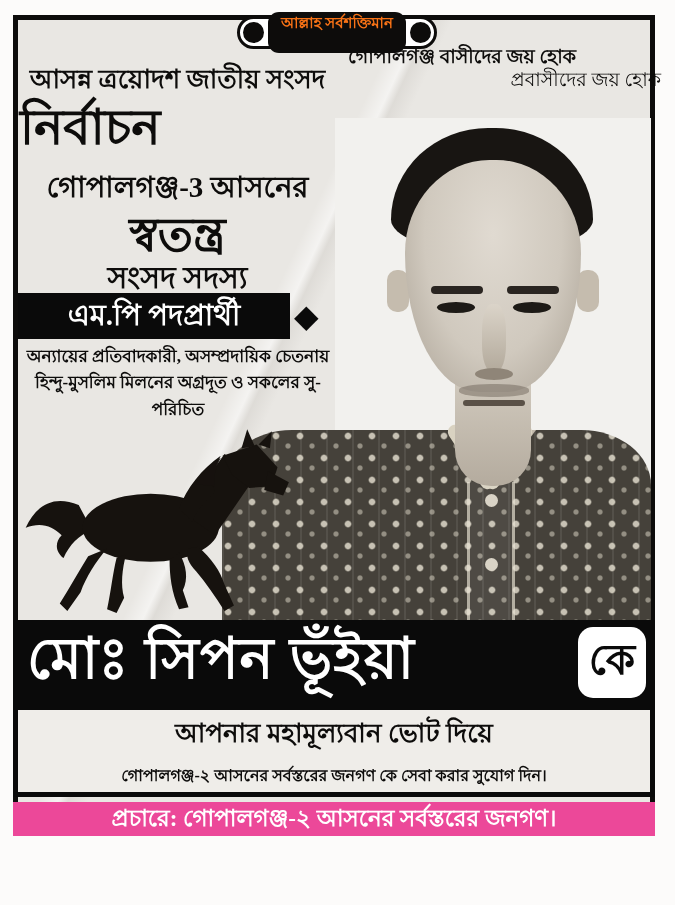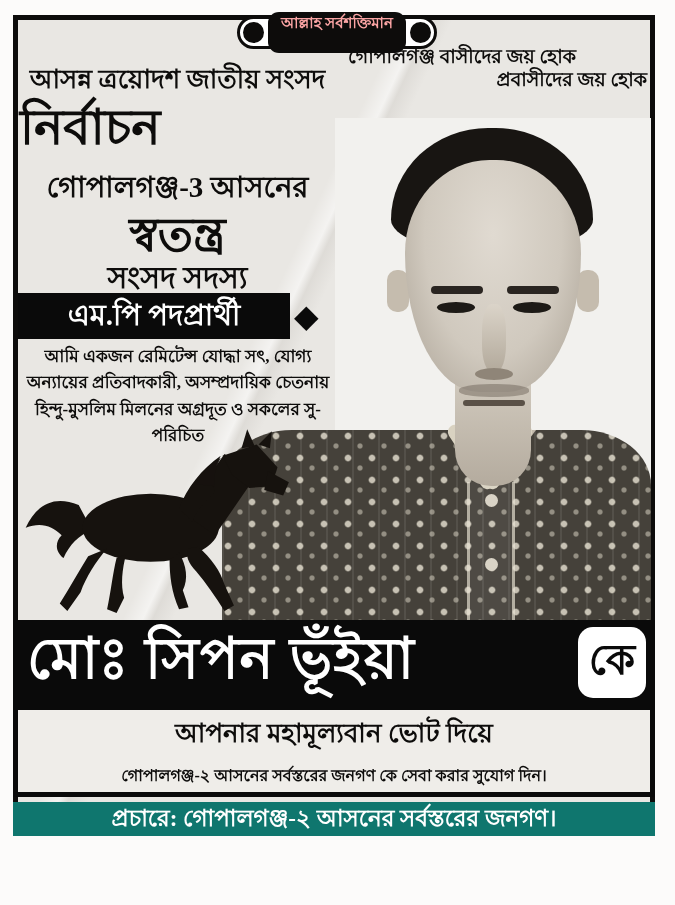--- a/index.html
+++ b/index.html
@@ -17,25 +17,25 @@
       #e9e7e3;
   }
   
   .badge {
     position:absolute; left:237px; top:16px; width:200px; height:33px; z-index:5;
     background:#fff; border:3px solid #0d0c0b; border-radius:17px;
     display:flex; align-items:center; padding:0 3px; gap:4px;
   }
   .badge .dot { width:21px; height:21px; border-radius:50%; background:#0d0c0b; flex:0 0 auto; }
   .badge .label {
-    flex:1; background:#0d0c0b; color:#fca5a5; border-radius:11px; height:41px;
+    flex:1; background:#0d0c0b; color:#f97316; border-radius:11px; height:41px;
     font-size:15px; font-weight:bold; text-align:center; line-height:23px; white-space:nowrap; overflow:hidden;
   }
   .tr-line1 { position:absolute; left:348px; top:42px; width:260px; font-size:19px; font-weight:bold; white-space:nowrap; }
-  .tr-line2 { position:absolute; right:28px; top:65px; font-size:19px; font-weight:bold; white-space:nowrap; }
+  .tr-line2 { position:absolute; right:14px; top:65px; font-size:19px; font-weight:normal; white-space:nowrap; }
 
   
   .h-session   { position:absolute; left:20px; top:59px;  width:315px; text-align:center; font-size:26px; font-weight:900; white-space:nowrap; }
   .h-election  { position:absolute; left:20px; top:90px;  width:315px; text-align:left; font-size:49px; font-weight:900; }
   .h-constit   { position:absolute; left:20px; top:164px; width:315px; text-align:center; font-size:29px; font-weight:900; white-space:nowrap; }
   .h-indep     { position:absolute; left:20px; top:199px; width:315px; text-align:center; font-size:47px; font-weight:700; }
   .h-member    { position:absolute; left:20px; top:254px; width:315px; text-align:center; font-size:30px; font-weight:900; }
   .mp-bar {
     position:absolute; left:18px; top:293px; width:272px; height:46px; background:#0a0a0a;
     color:#fff; font-size:29px; font-weight:900; display:flex; align-items:center; justify-content:center;font-family:Liberation Serif, serif;
@@ -123,21 +123,21 @@
     border-left:5px solid #0a0a0a; border-right:5px solid #0a0a0a;
     display:flex; align-items:center;
   }
   .symbol-label { width:252px; text-align:center; font-size:42px; font-weight:900; white-space:nowrap; }
   .vote-col { flex:1; text-align:center; }
   .vote-line1 { font-size:26px; font-weight:900; white-space:nowrap; }
   .vote-line2 { font-size:16px; font-weight:bold; margin-top:6px; white-space:nowrap; }
 
   
   .footer-bar {
-    position:absolute; left:13px; top:802px; width:642px; height:34px; background:#0f766e; z-index:7;
+    position:absolute; left:13px; top:802px; width:642px; height:34px; background:#ec4899; z-index:7;
     color:#fff; display:flex; align-items:center; justify-content:center;
     font-size:23px; font-weight:bold; white-space:nowrap;
   }
 </style>
 </head>
 <body>
 
 <div class="poster">
   <div class="frame"></div>
 
@@ -155,21 +155,20 @@
   <div class="h-constit">গোপালগঞ্জ-3 আসনের</div>
   <div class="h-indep">স্বতন্ত্র</div>
   <div class="h-member">সংসদ সদস্য</div>
 
   <div class="mp-bar">
     <span>এম.পি পদপ্রার্থী</span>
   </div>
   <div class="mp-diamond">◆</div>
 
   <div class="intro">
-    <div>আমি একজন রেমিটেন্স যোদ্ধা সৎ, যোগ্য</div>
     <div>অন্যায়ের প্রতিবাদকারী, অসম্প্রদায়িক চেতনায়</div>
     <div>হিন্দু-মুসলিম মিলনের অগ্রদূত ও সকলের সু-পরিচিত</div>
   </div>
 
   <div class="photo">
     <div class="shirt">
       <div class="vneck"></div>
       <div class="collar-l"></div>
       <div class="collar-r"></div>
       <div class="placket">

